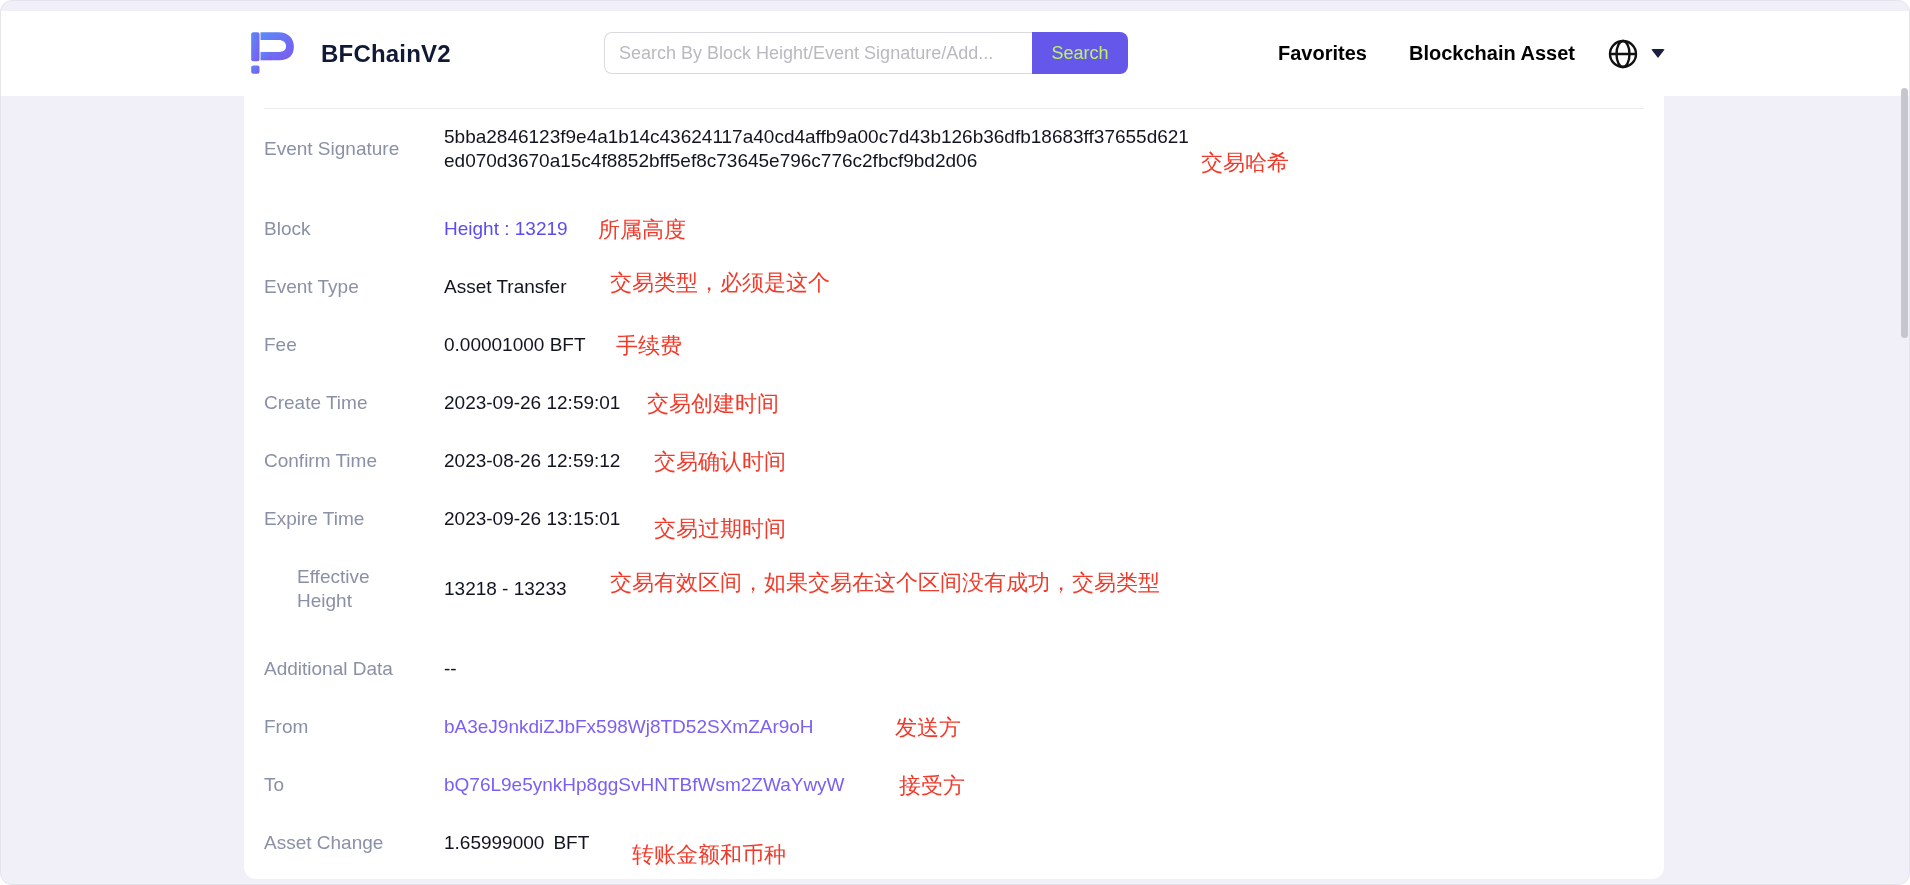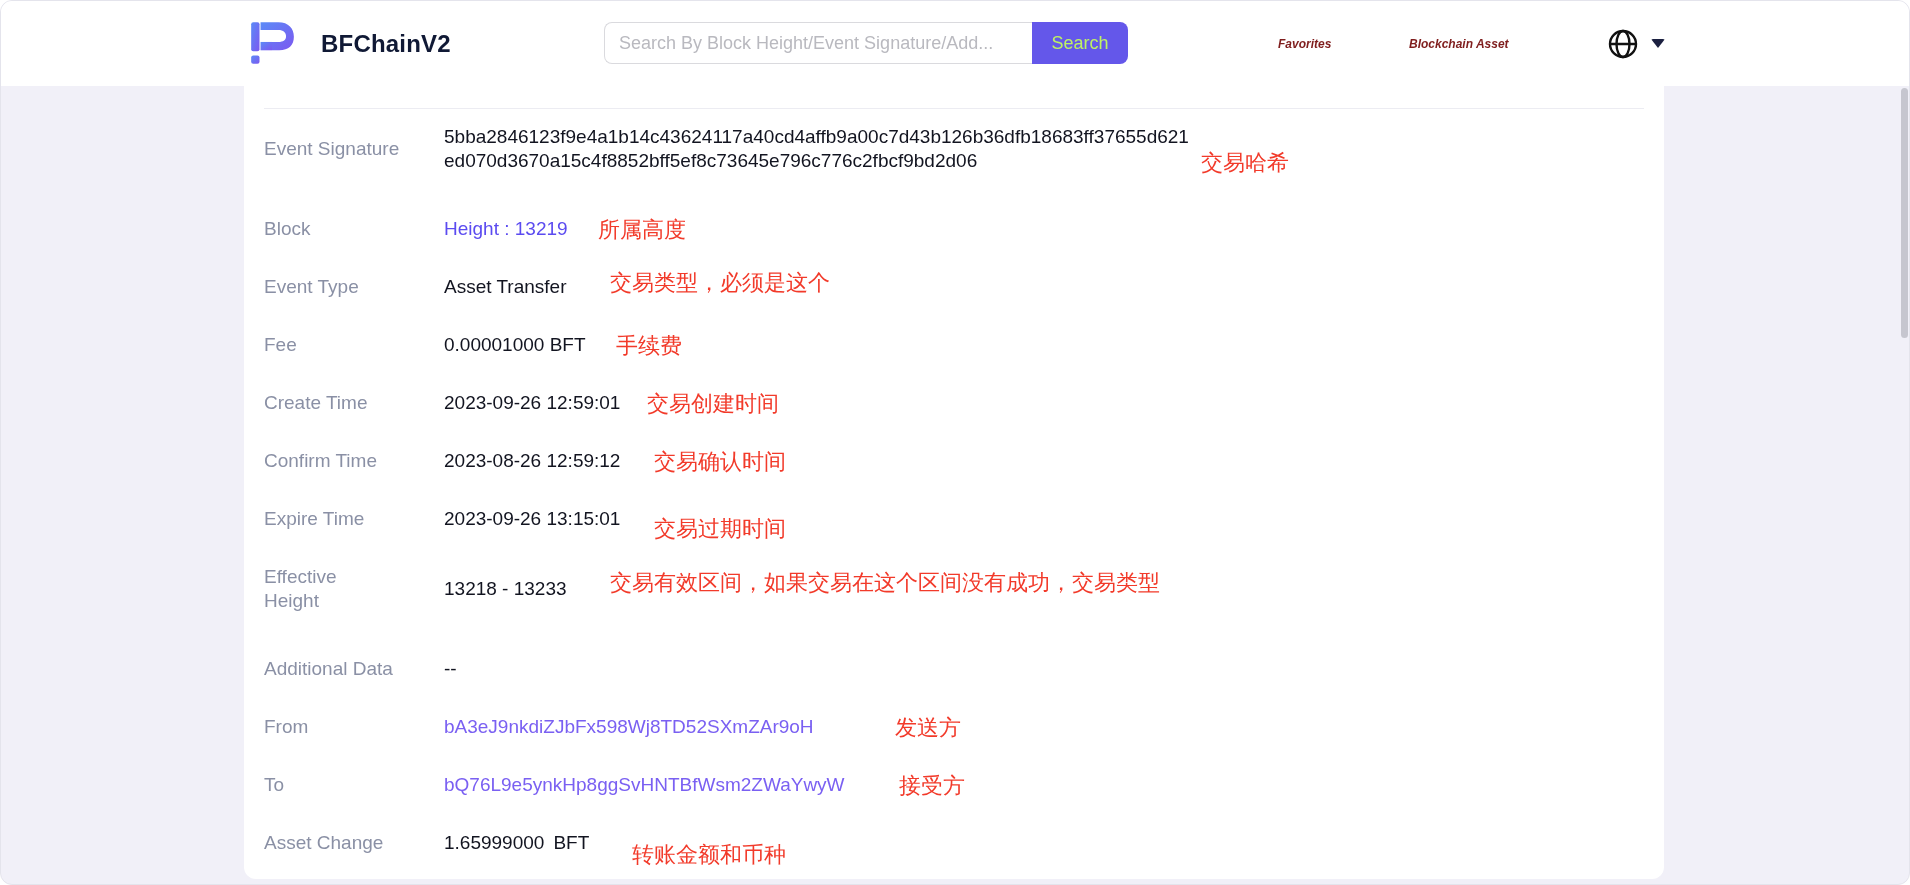--- a/index.html
+++ b/index.html
@@ -7,21 +7,21 @@
   body { font-family:"Liberation Sans", sans-serif; }
 
   .frame {
     position:relative; width:1910px; height:885px;
     background:#f1f0f8; border-radius:12px; overflow:hidden;
     border:1px solid #e4e4ec;
   }
 
   
   .header {
-    position:absolute; top:0; left:0; width:100%; height:85px;
+    position:absolute; top:10px; left:0; width:100%; height:85px;
     background:#ffffff; z-index:5;
   }
   .logo { position:absolute; left:246px; top:17px; width:50px; height:50px; }
   .brand-title {
     position:absolute; left:320px; top:0; height:85px; display:flex; align-items:center;
     font-size:24px; font-weight:bold; color:#101935; letter-spacing:0.2px;
   }
   .search-wrap { position:absolute; left:603px; top:21px; height:32px; display:flex; }
   .search-input {
     width:428px; height:42px; border:1px solid #dadade; border-right:none;
@@ -29,21 +29,21 @@
     outline:none; font-family:"Liberation Sans", sans-serif; background:#fff;
   }
   .search-input::placeholder { color:#b9b9bf; }
   .search-btn {
     width:96px; height:42px; border:none; background:#6457ea; color:#bef264;
     font-size:18px; border-radius:0 8px 8px 0; cursor:pointer;
     font-family:"Liberation Sans", sans-serif;
   }
   .nav-link {
     position:absolute; top:0; height:85px; display:flex; align-items:center;
-    font-size:12px; font-weight:bold; color:#7f1d1d; cursor:pointer;font-style:italic;
+    font-size:20px; font-weight:bold; color:#000000; cursor:pointer;
   }
   .nav-favorites { left:1277px; }
   .nav-asset { left:1408px; }
   .lang { position:absolute; left:1606px; top:0; height:85px; display:flex; align-items:center; gap:12px; cursor:pointer; }
   .globe-svg { display:block; }
   .caret-down {
     width:0; height:0; border-left:7px solid transparent; border-right:7px solid transparent;
     border-top:9px solid #1b2040; border-radius:2px;
   }
 
@@ -58,21 +58,21 @@
     position:absolute; left:243px; top:85px; width:1420px; height:793px;
     background:#ffffff; border-radius:0 0 12px 12px; z-index:2;
     padding:0 20px;
   }
   .card-divider { border-top:1px solid #ececf2; margin-top:22px; }
 
   .row { position:relative; display:flex; align-items:center; padding:17px 0; }
   .row-label {
     flex:none; width:180px; color:#8a90a5; font-size:19px; line-height:24px;
   }
-  .label-narrow { display:block; max-width:105px; }
+  .label-narrow { display:block; max-width:105px;margin-left:33px; }
   .row-value { font-size:19px; line-height:24px; color:#121420; }
   .value-hash { width:755px; word-break:break-all; }
   .value-link { color:#5b4bf0; cursor:pointer; }
   .value-address { color:#7a60f2; cursor:pointer; }
   .value-unit { margin-left:9px; }
 
   .row-esig { padding:16px 0 27px 0; }
   .row-eff  { padding:17px 0 27px 0; }
 
   .note {

